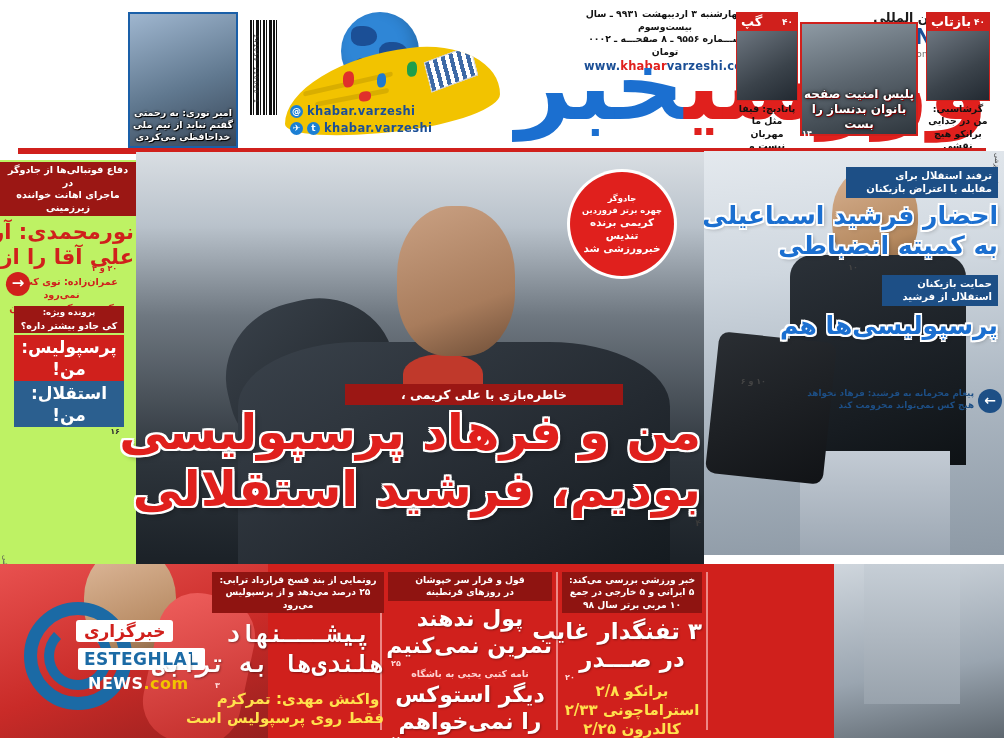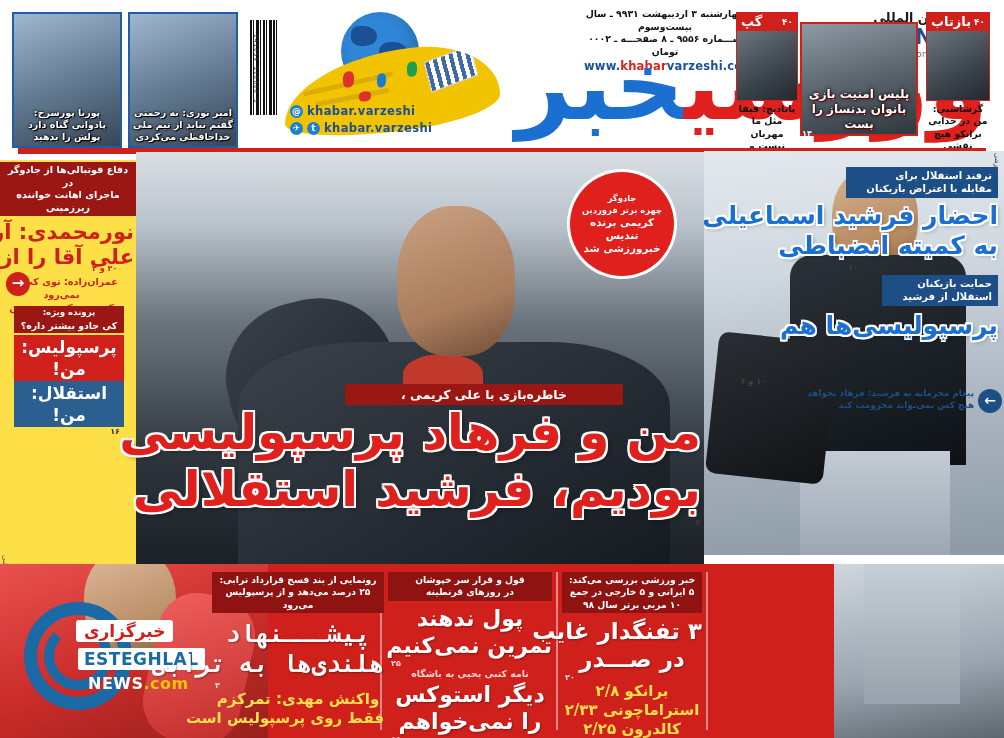--- a/index.html
+++ b/index.html
@@ -110,21 +110,21 @@
     position:absolute;left:2px;right:2px;bottom:4px;color:#fff;font-weight:bold;
     font-size:12px;line-height:15px;text-align:center;
     text-shadow:0 0 4px #000,1px 1px 0 #a00,0 0 2px #000;
   }
   #gymbox .ovl span{display:block;}
 
   
   #redrule{left:18px;top:148px;width:968px;height:6px;background:#d0201c;}
 
   
-  #leftcol{left:0;top:160px;width:136px;height:420px;background:#fde047;}
+  #leftcol{left:0;top:160px;width:136px;height:420px;background:#bef264;}
   .kicker{
     background:#9b1714;color:#fff;font-weight:bold;font-size:9.6px;line-height:12.6px;
     text-align:center;padding:2px 3px;
   }
   .kicker span{display:block;}
   .lh-red{
     color:#d0201c;font-weight:bold;font-size:21px;line-height:25px;text-align:center;
     padding:4px 2px 0 2px;letter-spacing:-.5px;
   }
   .lh-red span{display:block;white-space:nowrap;}
@@ -265,27 +265,20 @@
   #btmright .bg{position:absolute;inset:0;background:linear-gradient(170deg,#cfd6dd 0%,#9aa5b0 60%,#5e676f 100%);}
   #btmright .leg{position:absolute;left:30px;top:0;width:96px;height:140px;background:linear-gradient(180deg,#c6ced6,#98a2ac);}
 </style>
 </head>
 <body>
 
 <div class="page">
 
   <div class="abs" id="topstrip">
 
-    <div class="abs tl-photo ph ph-blue" style="left:12px;">
-      <div class="cap rtl">
-        <span>پوریا پورسرخ:</span>
-        <span>پادوانی گناه دارد</span>
-        <span>پولش را بدهید</span>
-      </div>
-    </div>
 
     <div class="abs tl-photo ph ph-blue" style="left:128px;">
       <div class="cap rtl">
         <span>امیر نوری: به رحمتی</span>
         <span>گفتم نباید از تیم ملی</span>
         <span>خداحافظی می‌کردی</span>
       </div>
     </div>
 
     <div class="abs" id="barcode">
@@ -354,21 +347,21 @@
         <i style="left:0;top:9px;"></i>
           <i style="left:11px;top:0;"></i>
           <i style="left:20px;top:9px;"></i>
       </div>
       <div class="np rtl"><span class="va">ورزشی</span><span class="kh">خبر</span></div>
     </div>
 
     <div class="abs" id="gymbox" style="left:800px;">
       <div class="pic ph ph-gym"></div>
       <div class="ovl rtl">
-        <span>پلیس امنیت بازی</span>
+        <span>پلیس امنیت صفحه</span>
         <span>بانوان بدنساز را بست</span>
       </div>
       <div class="abs" style="left:2px;bottom:-2px;font-size:8px;color:#fff;font-weight:bold;">۱۴</div>
     </div>
 
     <div class="abs teaser" style="left:736px;width:62px;">
       <div class="hdr rtl">
         <span class="pg">۴۰</span>
         <span>گپ</span>
       </div>

